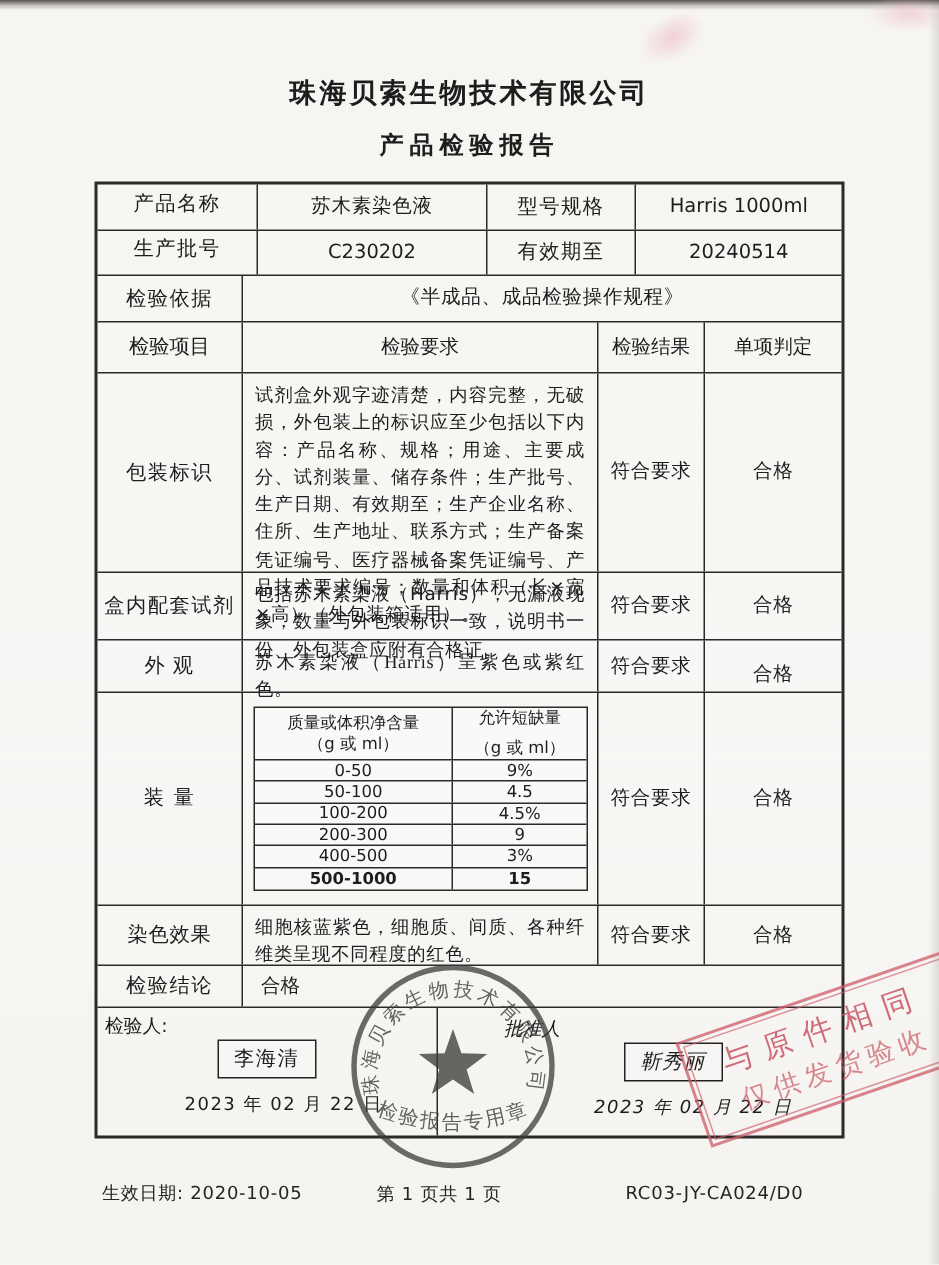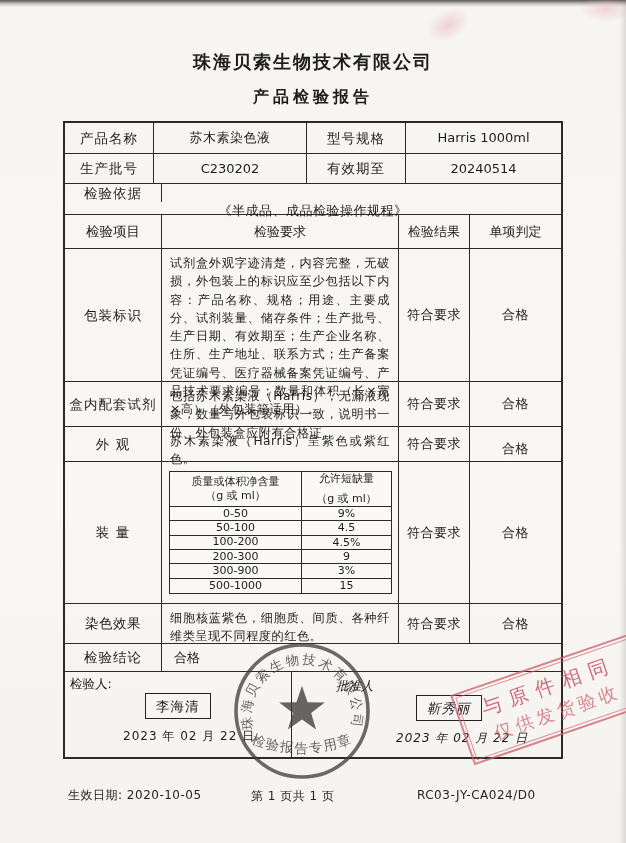--- a/index.html
+++ b/index.html
@@ -26,38 +26,38 @@
     font-size:16px; font-weight:600; letter-spacing:4px; }
 
   .tbl { position:absolute; left:63px; top:121px; width:500px;
     border:2px solid #2b2a28; background:transparent; }
   .trow { display:flex; border-bottom:1.5px solid #2b2a28; }
   .trow:last-child { border-bottom:none; }
   .cell { border-right:1.5px solid #2b2a28; display:flex; align-items:center; justify-content:center;
     text-align:center; font-size:13px; line-height:1.35; }
   .cell:last-child { border-right:none; }
 
-  .c1{width:89px;} .c2{width:153px;} .c3{width:99px;} .c4{flex:1;}
+  .c1{width:107px;font-family:Liberation Mono, monospace;} .c2{width:153px;} .c3{width:99px;} .c4{flex:1;}
   .d1{width:97px;} .d2{flex:1;}
   .e1{width:97px; font-size:13.5px;} .e2{width:237px;} .e3{width:71px;} .e4{flex:1;}
 
-  .h-r1{height:31px;} .h-r2{height:30px;} .h-r3{height:31px;flex-direction:column;}
-  .h-hdr{height:34px;} .h-pack{height:133px;} .h-kit{height:45px;} .h-app{height:35px;}
+  .h-r1{height:31px;} .h-r2{height:30px;} .h-r3{height:31px;}
+  .h-hdr{height:34px;} .h-pack{height:133px;} .h-kit{height:45px;} .h-app{height:35px;font-family:Liberation Serif, serif;}
   .h-vol{height:142px;} .h-stain{height:40px;} .h-concl{height:28px;} .h-sign{height:85px;gap:28px;}
 
   .label { font-size:13.5px; letter-spacing:1px; }
   .kaiti { font-style:normal; letter-spacing:0.5px; }
   .req { align-items:flex-start; justify-content:flex-start; text-align:justify;
     padding:5px 8px; font-size:12.2px; line-height:1.5; display:block; }
   .align-bottom { align-items:flex-end; padding-bottom:3px; }
   .left-pad { justify-content:flex-start; padding-left:12px; }
 
   .vtbl { border:1.5px solid #2b2a28; width:223px; margin-left:7px; background:rgba(255,255,255,0.25); }
   .vrow { display:flex; border-bottom:1px solid #2b2a28; }
-  .vrow:last-child { border-bottom:none; }
+  .vrow:last-child { border-bottom:none;font-weight:bold; }
   .vcell { border-right:1px solid #2b2a28; display:flex; flex-direction:column;
     align-items:center; justify-content:center; font-size:11px; line-height:1.25; text-align:center; }
   .vcell:last-child, .vrow .vcell:last-child { border-right:none; }
   .vc1{width:132px;} .vc2{flex:1;justify-content:space-between;}
   .vh{height:35px;} .vd{height:14.3px; font-size:11.3px;}
 
   .s-left { width:227px; position:relative; display:block; border-right:1.5px solid #2b2a28; }
   .s-right { flex:1; position:relative; display:block;font-style:italic; }
   .sig-label { position:absolute; font-size:12.5px; }
   .name-box { position:absolute; border:1.5px solid #222; padding:3px 10px; font-size:13.5px; letter-spacing:1px; background:rgba(255,255,255,0.15); }
@@ -162,21 +162,21 @@
           </div>
           <div class="vrow vd">
             <div class="vcell vc1">100-200</div>
             <div class="vcell vc2">4.5%</div>
           </div>
           <div class="vrow vd">
             <div class="vcell vc1">200-300</div>
             <div class="vcell vc2">9</div>
           </div>
           <div class="vrow vd">
-            <div class="vcell vc1">300-900</div>
+            <div class="vcell vc1">400-500</div>
             <div class="vcell vc2">3%</div>
           </div>
           <div class="vrow vd">
             <div class="vcell vc1">500-1000</div>
             <div class="vcell vc2">15</div>
           </div>
         </div>
       </div>
       <div class="cell e3 kaiti">符合要求</div>
       <div class="cell e4 kaiti">合格</div>

